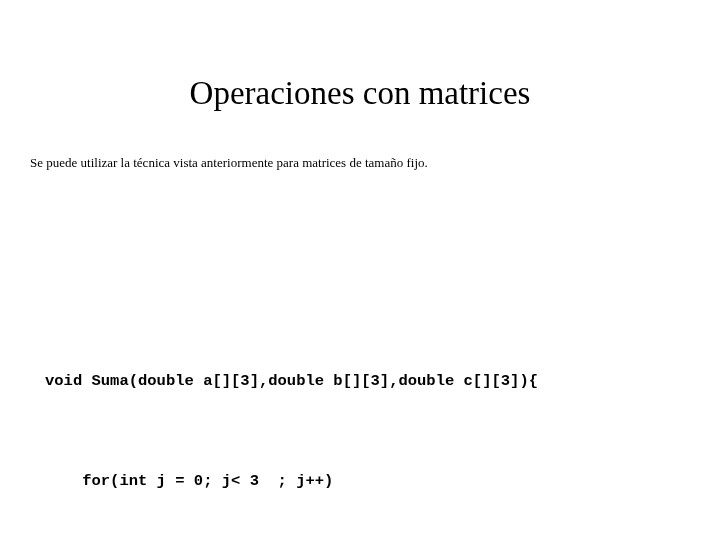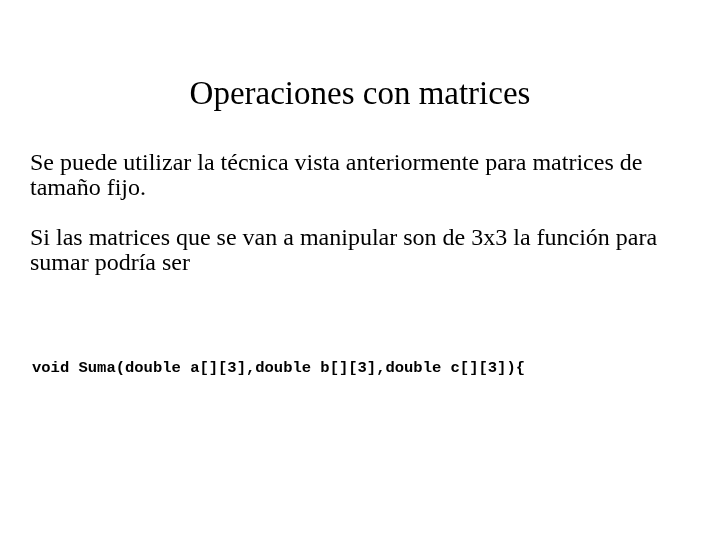--- a/index.html
+++ b/index.html
@@ -41,21 +41,21 @@
 
   .body-block {
     position: absolute;
     left: 30px;
     top: 150px;
     width: 652px;
   }
 
   .body-para {
     font-family: "Liberation Serif", "DejaVu Serif", serif;
-    font-size: 24px;
+    font-size: 13px;
     line-height: 25px;
     color: #000000;
     margin: 0;
     text-align: left;
   }
 
   .body-para.second {
     margin-top: 25px;
   }
 
@@ -68,34 +68,34 @@
     font-size: 15.5px;
     font-weight: bold;
     line-height: 24.5px;
     color: #000000;
     white-space: pre;
     letter-spacing: 0px;
   }
 
   .code-line {
     white-space: pre;
-    margin: 0;
+    margin: 13px;
   }
 </style>
 </head>
 <body>
 
 <div class="slide">
 
   <h1 class="slide-title">Operaciones con matrices</h1>
 
   <div class="body-block">
     <p class="body-para">Se puede utilizar la técnica vista anteriormente para matrices de tamaño fijo.</p>
-    <p class="body-para second">Si las matrices que se van a manipular son de 3x3 la función para sumar podría ser</p>
   </div>
 
   <div class="code-block">
     <div class="code-line">void Suma(double a[][3],double b[][3],double c[][3]){</div>
+    <div class="code-line">    for(int j = 0; j&lt; 3  ; j++)</div>
     
     
   </div>
 
 </div>
 
 </body></html>

